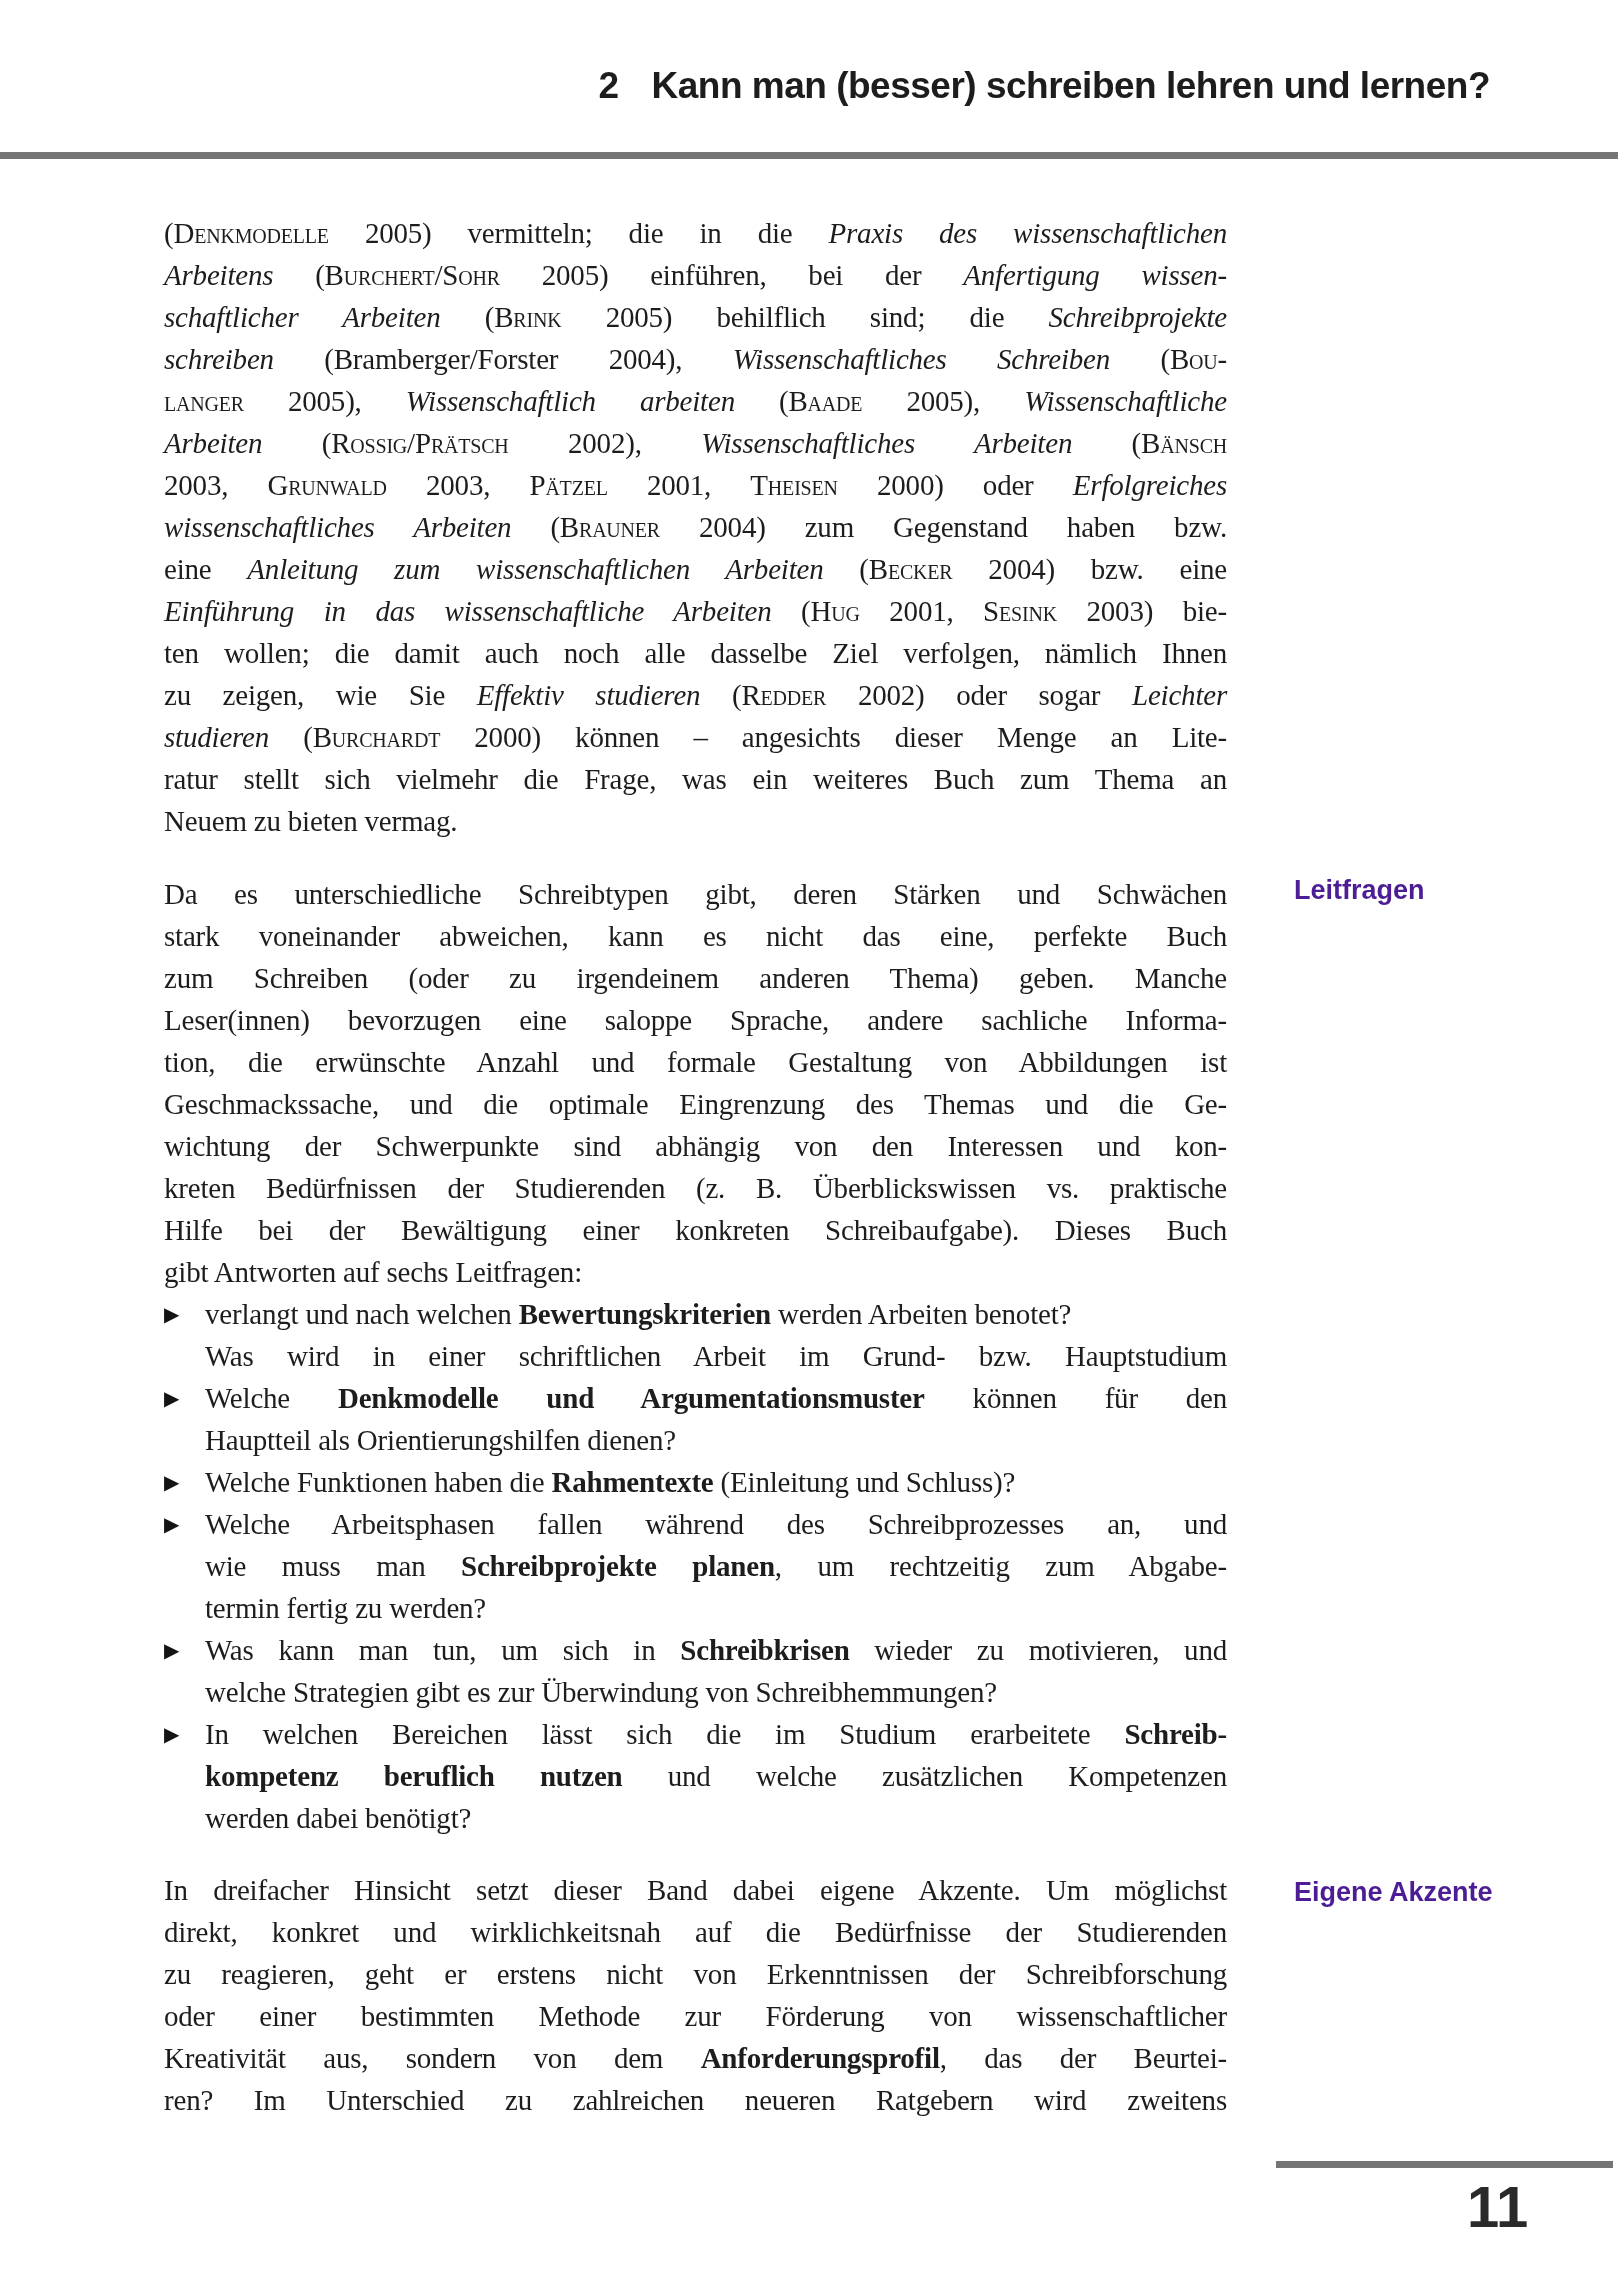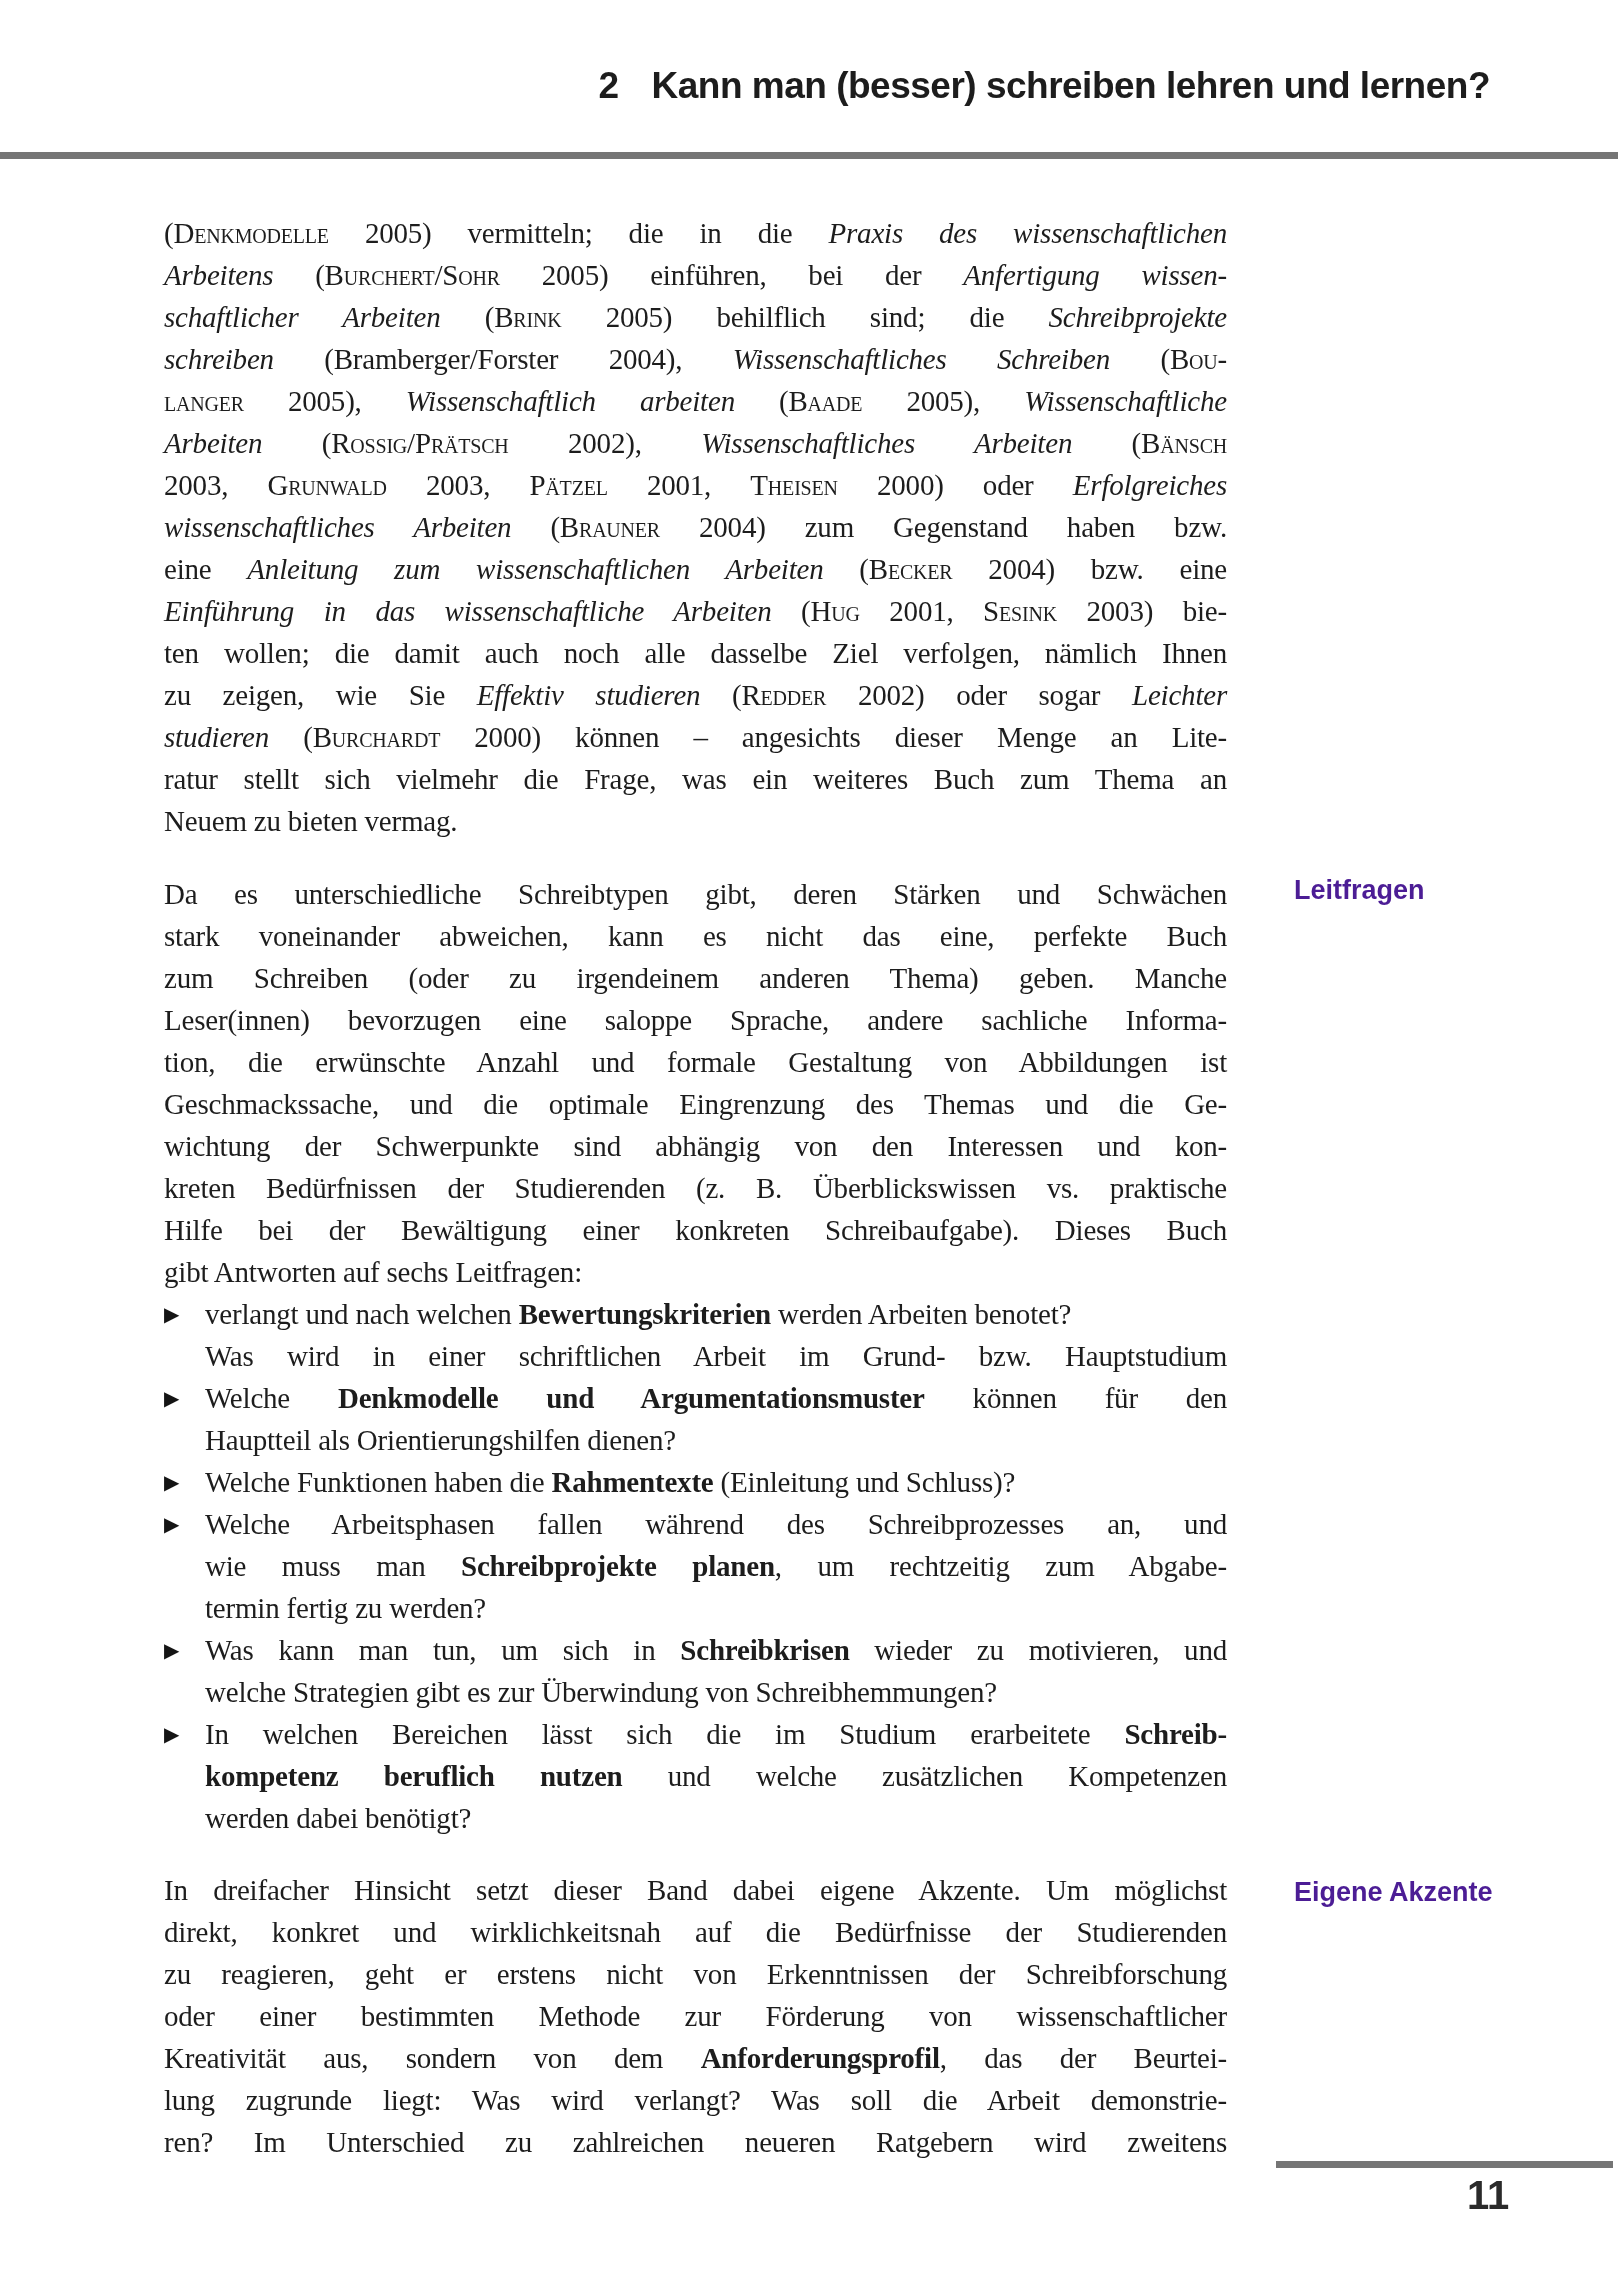--- a/index.html
+++ b/index.html
@@ -29,21 +29,21 @@
   }
   .margin-note{
     position:absolute;left:1294px;font-family:"Liberation Sans",sans-serif;
     font-weight:bold;font-size:27px;color:#4c1d95;white-space:nowrap;
   }
   .note-leitfragen{top:875px;}
   .note-eigene{top:1877px;text-align:right;}
   .bottom-rule{position:absolute;top:2161px;left:1276px;width:337px;height:6.5px;background:#757575;}
   .page-num{
     position:absolute;top:2173px;left:1467px;font-family:"Liberation Sans",sans-serif;
-    font-weight:bold;font-size:40px;color:#2a2a2a;
+    font-weight:bold;font-size:58px;color:#2a2a2a;
   }
 </style>
 </head>
 <body>
 
 <div class="page">
 
   <div class="chapter-header">
     <span>2</span>
     <span>Kann man (besser) schreiben lehren und lernen?</span>
@@ -113,21 +113,20 @@
           <div class="tline"><span class="bd">kompetenz beruflich nutzen</span><span> und welche zusätzlichen Kompetenzen</span></div>
           <div class="tline tlast"><span>werden dabei benötigt?</span></div>
         </div>
       </div>
     <div class="para">
         <div class="tline"><span>In dreifacher Hinsicht setzt dieser Band dabei eigene Akzente. Um möglichst</span></div>
         <div class="tline"><span>direkt, konkret und wirklichkeitsnah auf die Bedürfnisse der Studierenden</span></div>
         <div class="tline"><span>zu reagieren, geht er erstens nicht von Erkenntnissen der Schreibforschung</span></div>
         <div class="tline"><span>oder einer bestimmten Methode zur Förderung von wissenschaftlicher</span></div>
         <div class="tline"><span>Kreativität aus, sondern von dem </span><span class="bd">Anforderungsprofil</span><span>, das der Beurtei-</span></div>
-        <div class="tline"><span>lung zugrunde liegt: Was wird verlangt? Was soll die Arbeit demonstrie-</span></div>
         <div class="tline"><span>ren? Im Unterschied zu zahlreichen neueren Ratgebern wird zweitens</span></div>
       </div>
   </div>
 
   <div class="margin-note note-leitfragen">Leitfragen</div>
   <div class="margin-note note-eigene">Eigene Akzente</div>
 
   <div class="bottom-rule"></div>
   <div class="page-num">11</div>
 

